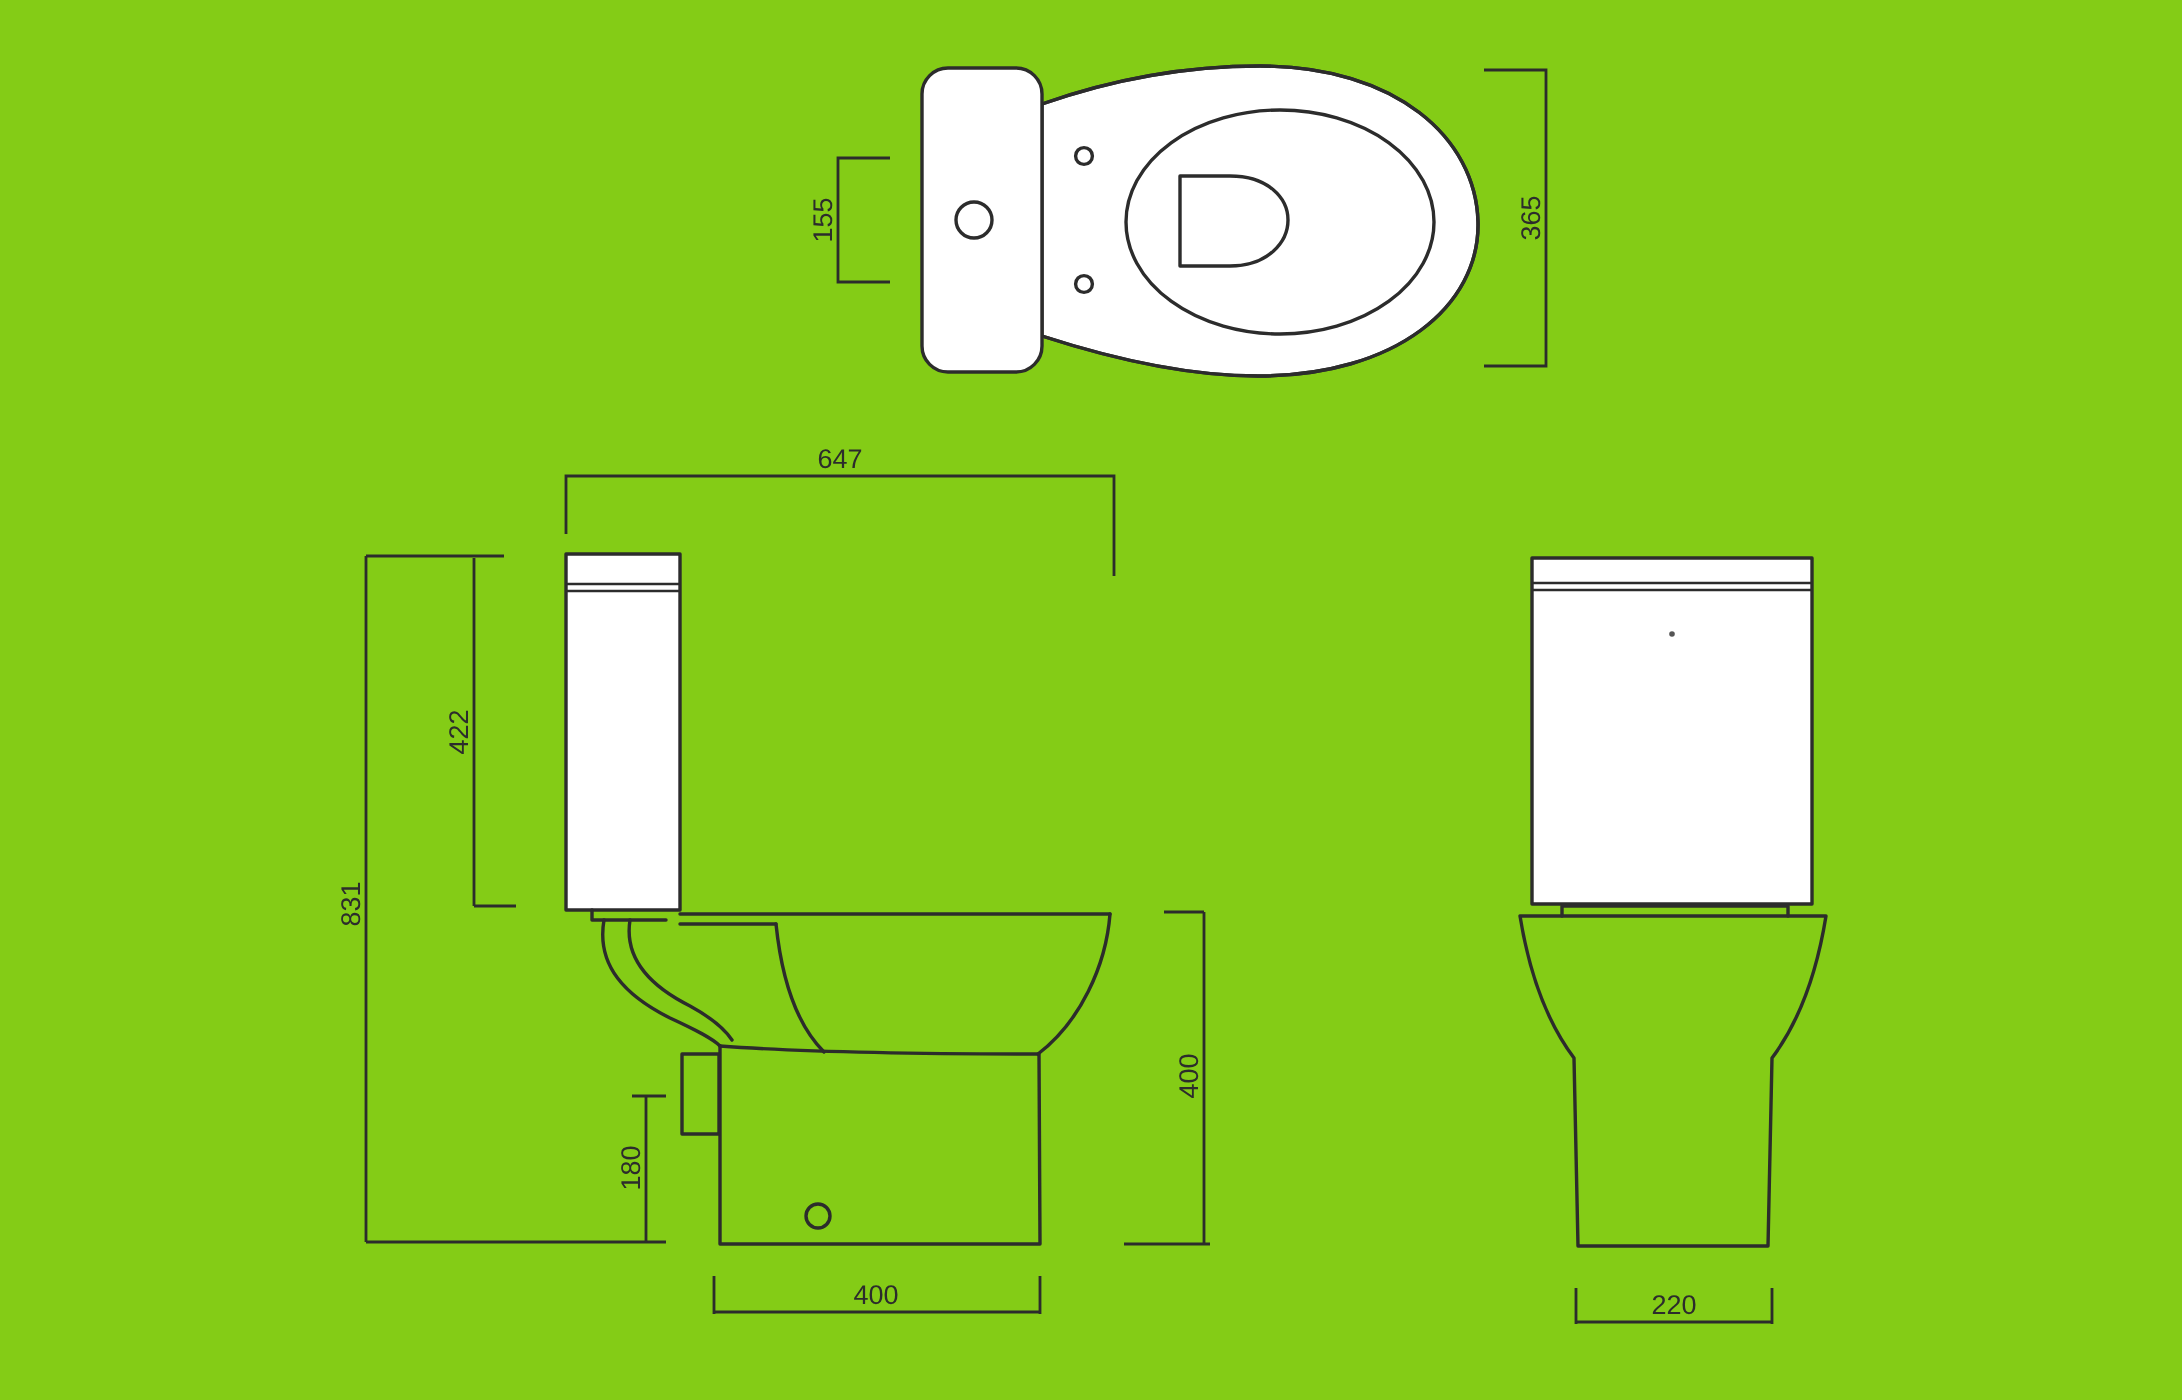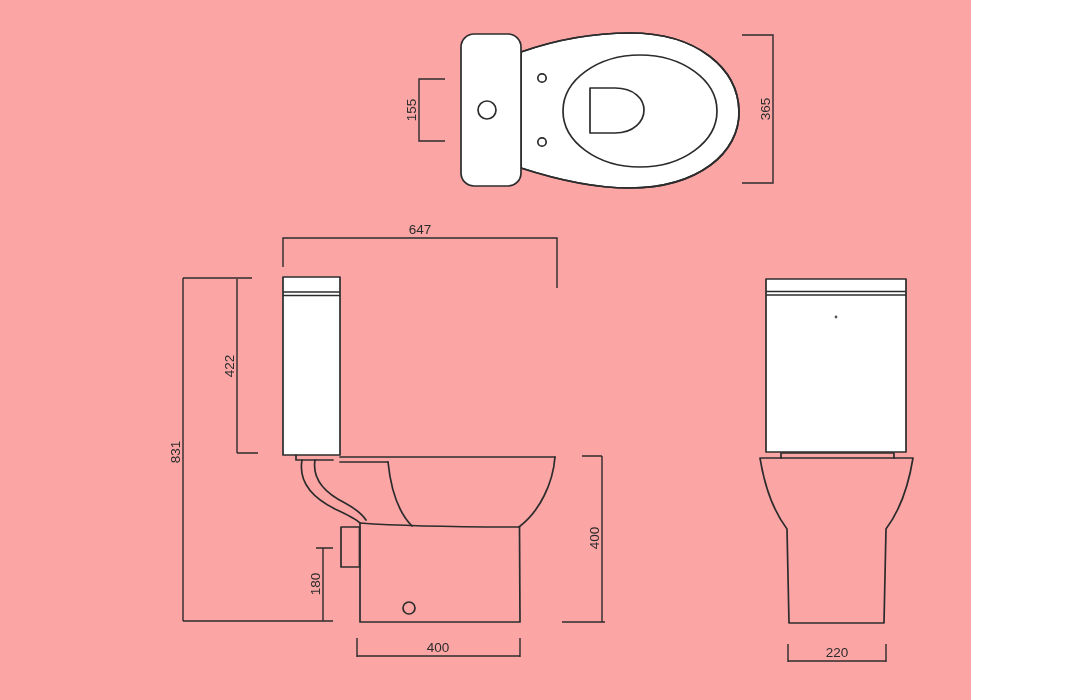--- a/index.html
+++ b/index.html
@@ -6,23 +6,23 @@
     margin: 0;
     padding: 0;
     background: #ffffff;
     width: 1091px;
     height: 700px;
     overflow: hidden;
     font-family: "Liberation Sans", sans-serif;
   }
   #stage {
     position: relative;
-    width: 971px;
+    width: 1091px;
     height: 700px;
-    background: #fca5a5;
+    background: #84cc16;
   }
   svg { display: block; }
   .obj {
     fill: none;
     stroke: #2c2c2c;
     stroke-width: 1.7;
     stroke-linecap: round;
     stroke-linejoin: round;
   }
   .obj-fill {

